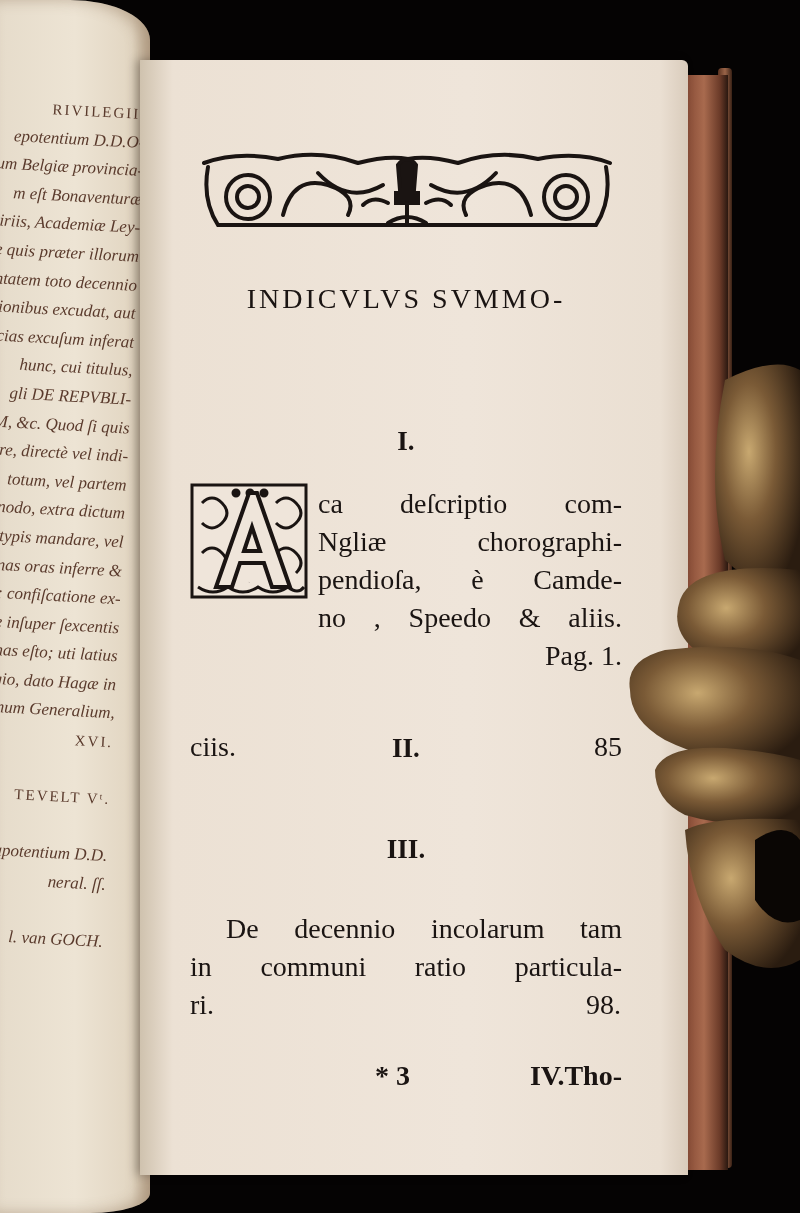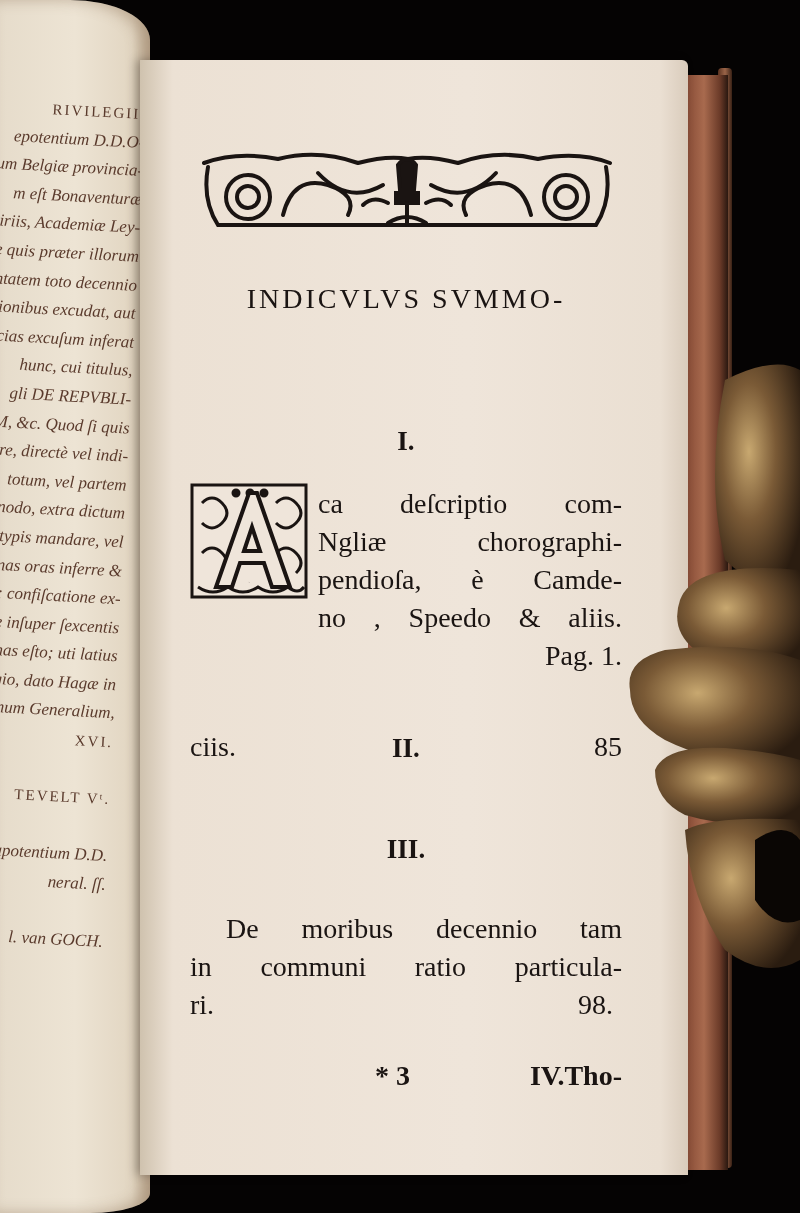--- a/index.html
+++ b/index.html
@@ -177,25 +177,25 @@
       <div class="roman" style="top:632px;margin-top:41px;">II.</div>
       <div class="entry" style="left:0; top:668px; width:432px;">
         <span class="l last" style="position:relative;">
           <span>ciis.</span>
           <span style="position:absolute; right:0;">85</span>
         </span>
       </div>
 
       <div class="roman" style="top:774px;">III.</div>
       <div class="entry" style="left:0; top:850px; width:432px;">
-        <span class="l" style="padding-left:36px;">De moribus decennio tam</span>
+        <span class="l" style="padding-left:36px;">De decennio incolarum tam</span>
         <span class="l">in communi ratio particula-</span>
         <span class="l last" style="position:relative;font-family:Liberation Serif, serif;">
           <span>ri.</span>
-          <span style="position:absolute; right:9px;">98.</span>
+          <span style="position:absolute; right:1px;">98.</span>
         </span>
       </div>
 
       <div class="footer">
         <span class="sig">* 3</span>
         <span class="catch">IV.Tho-</span>
       </div>
     </div>
   </div>
 

